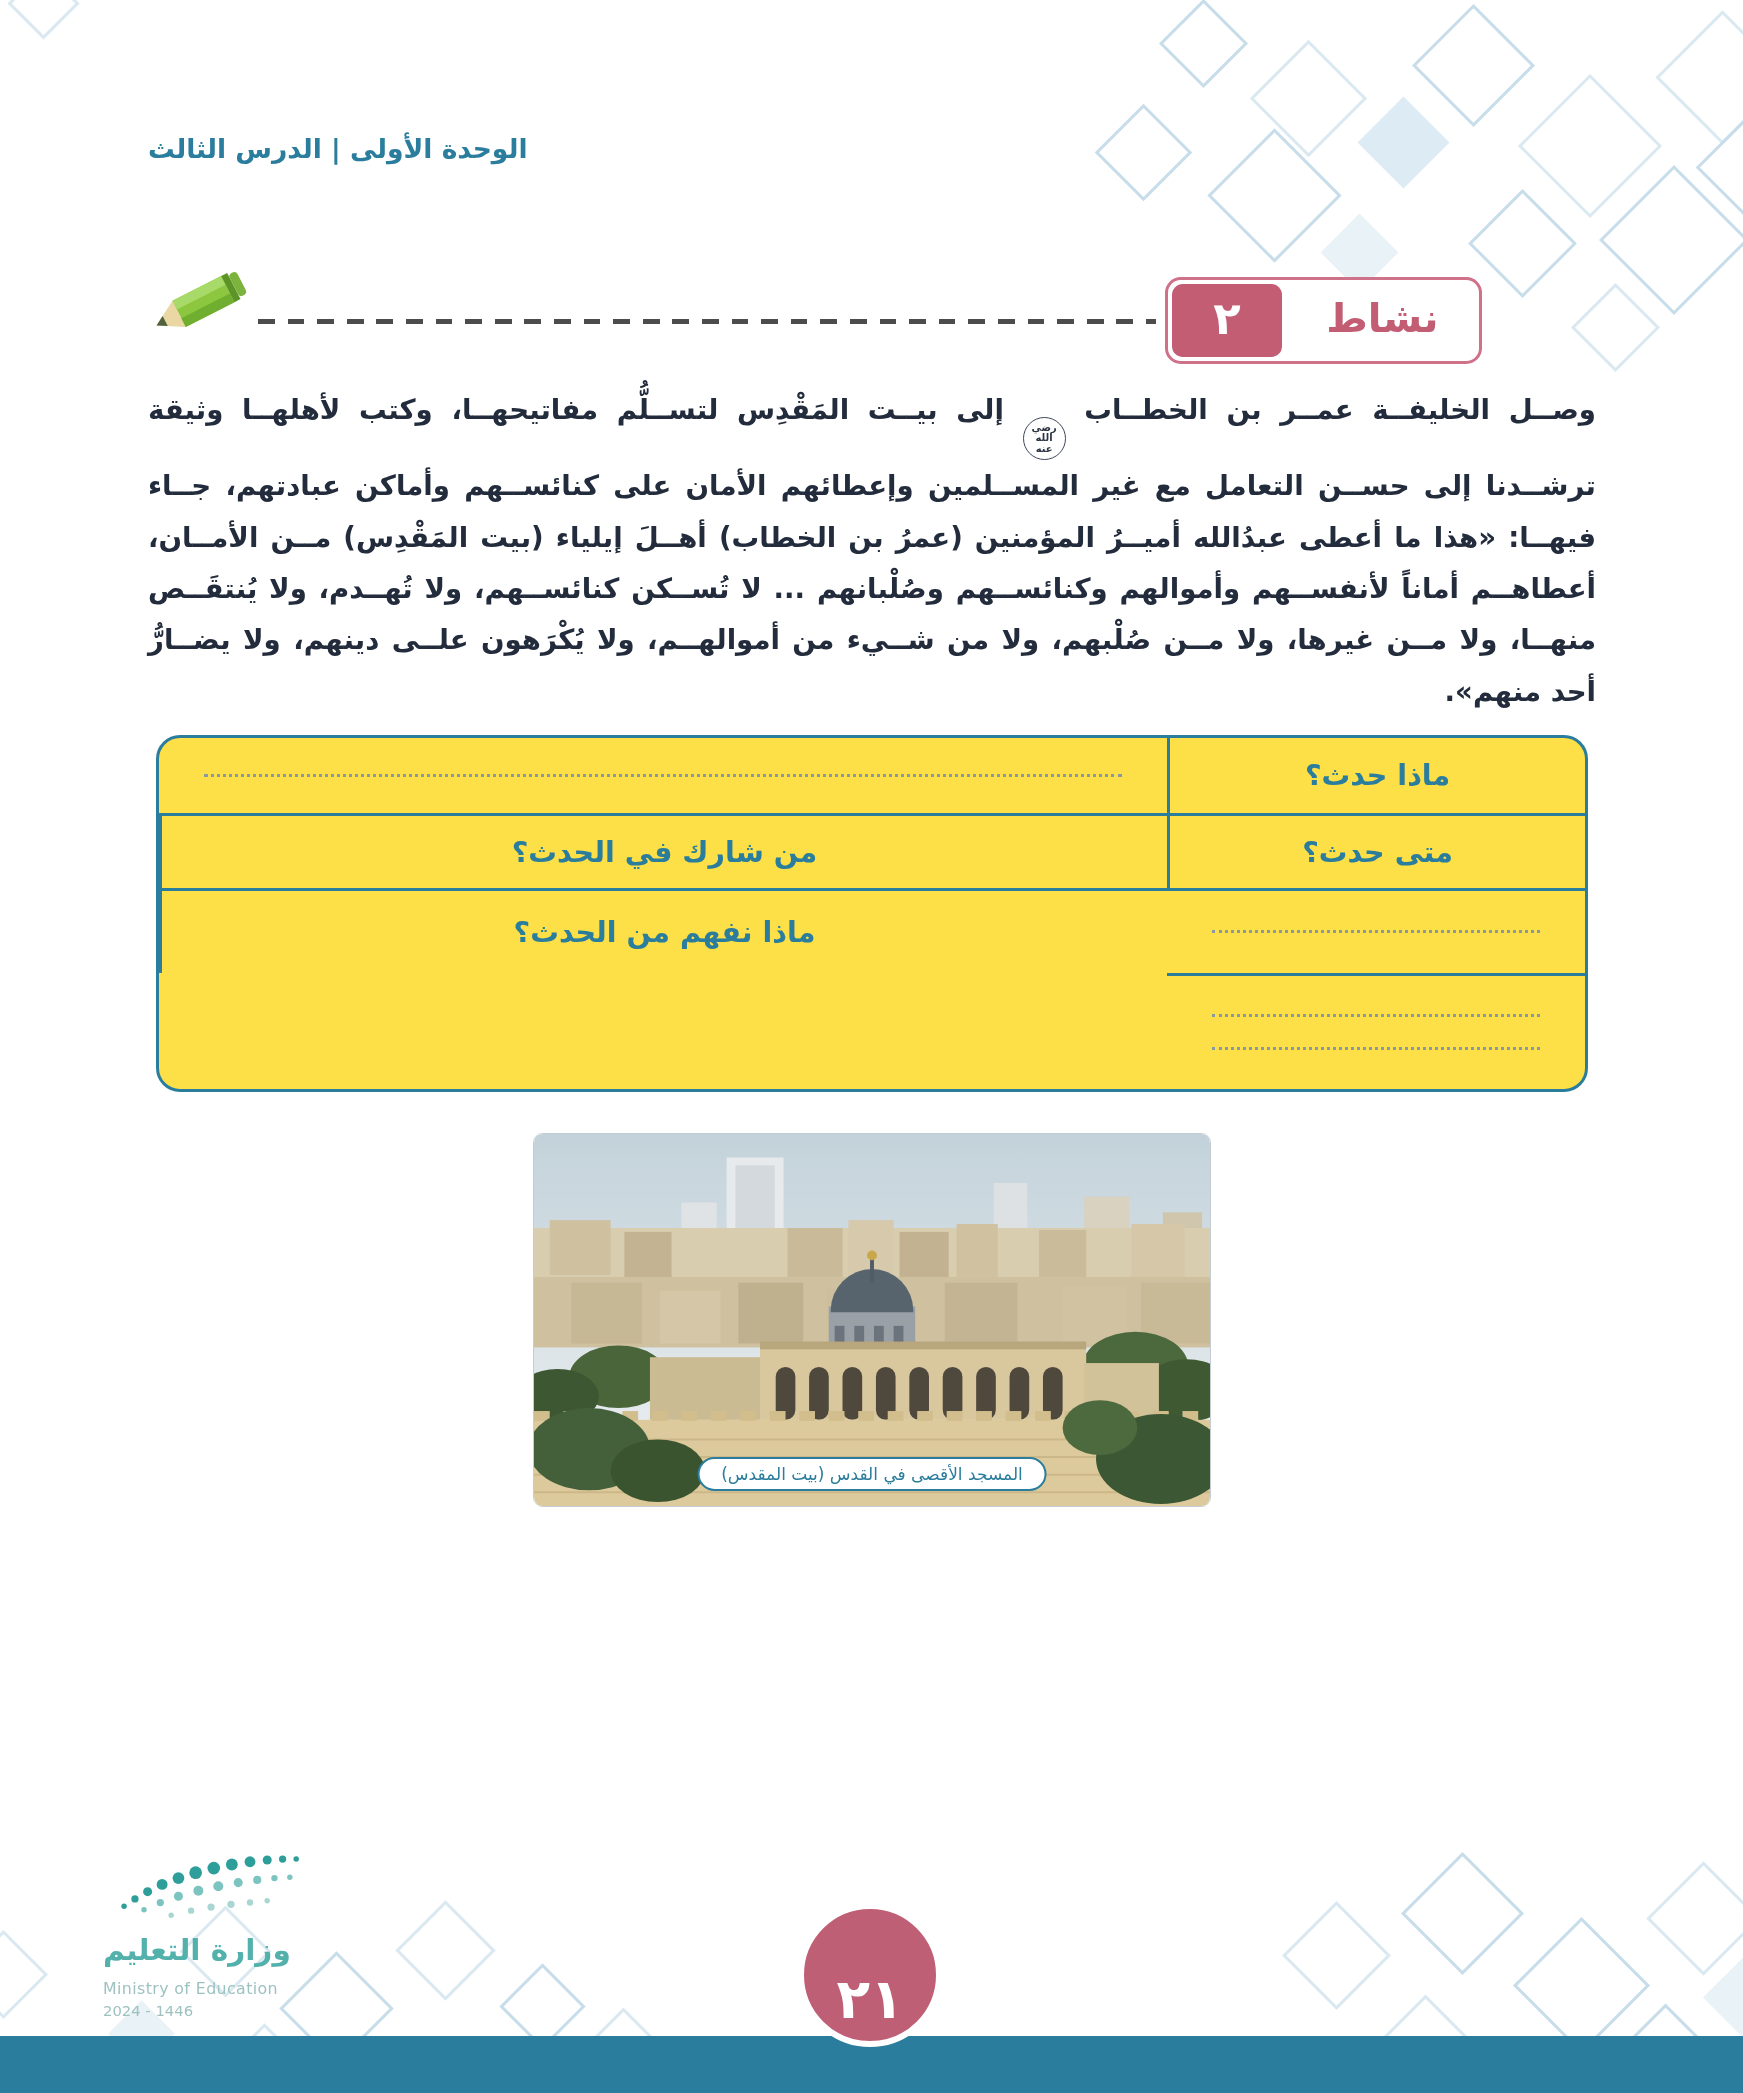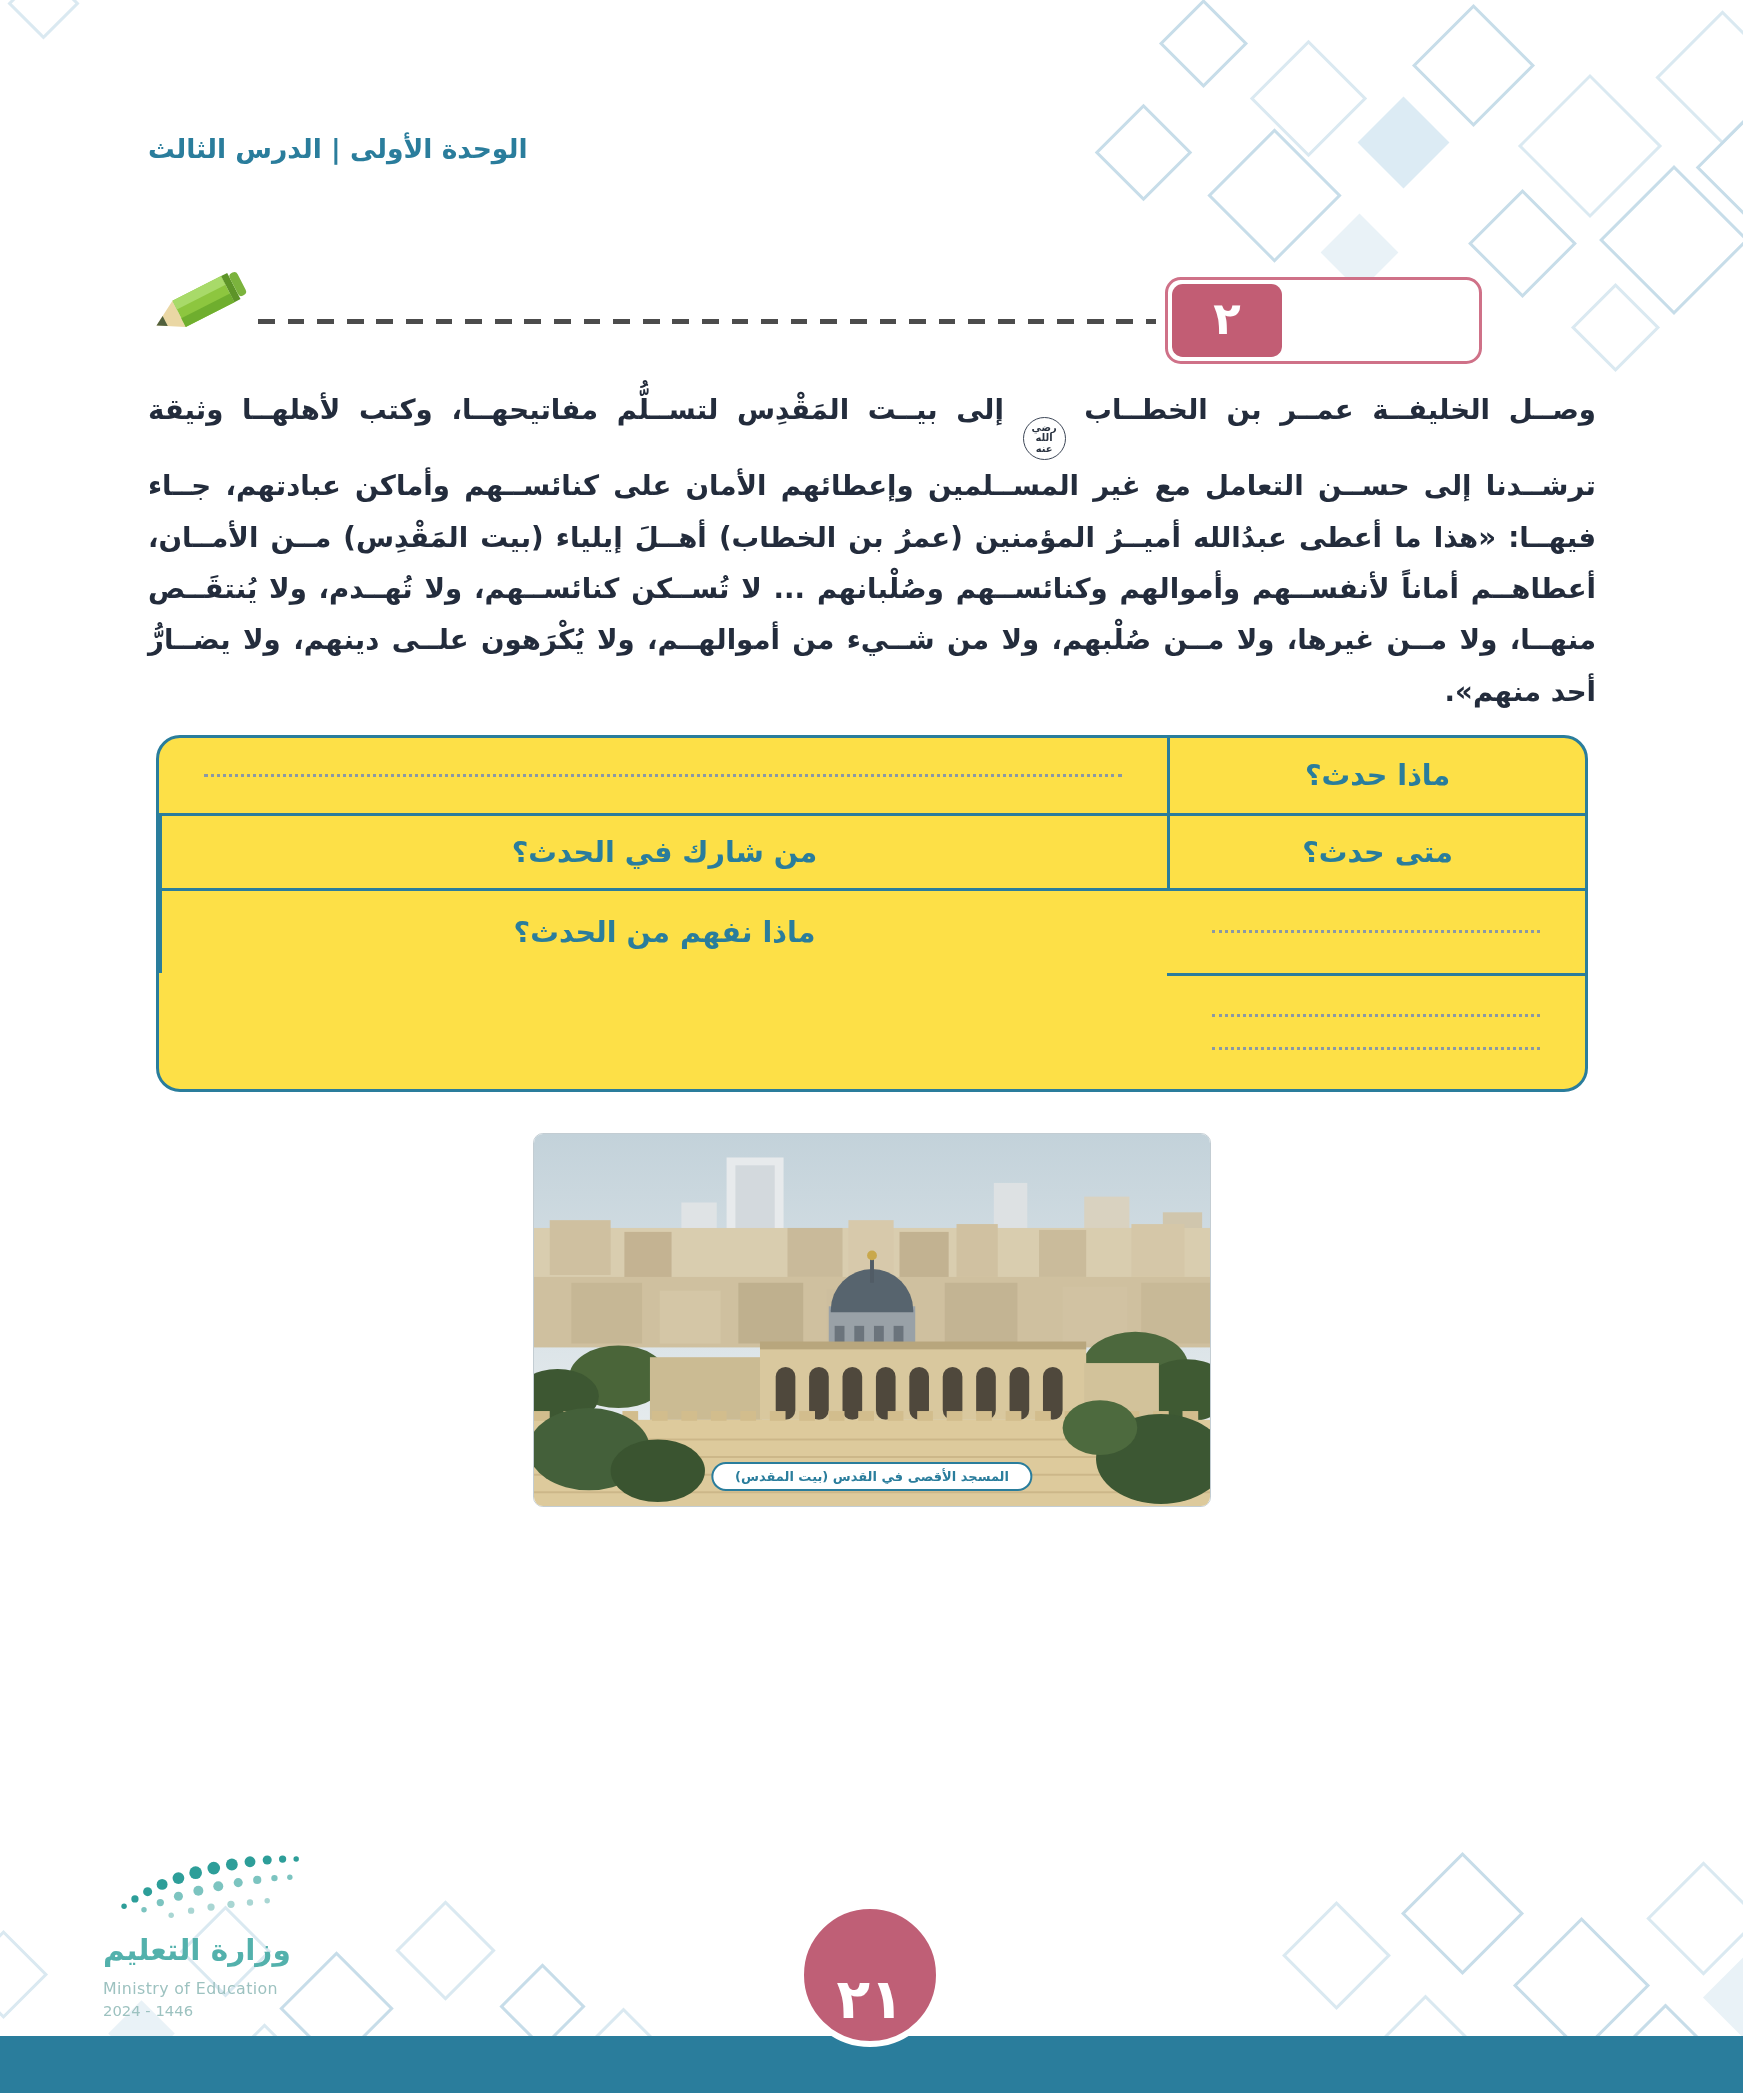--- a/index.html
+++ b/index.html
@@ -46,21 +46,21 @@
   .qc{ display:flex; align-items:center; justify-content:center; color:var(--teal); font-size:28.6px;
     font-weight:bold; border-left:3px solid var(--teal); padding:0 13.8px; }
   .ac{ display:flex; flex-direction:column; align-items:center; justify-content:center; gap:29.6px; padding:0 45px; }
   .dotline{ width:100%; height:3px; border-bottom:3.4px dotted #8a98a5; }
   .ans{ font-size:29.6px; font-weight:bold; color:#1c2b45; }
 
   .photo-wrap{ position:relative; width:678px; margin:41px auto 0; }
   .photo{ display:block; width:678px; height:374px; border-radius:9.9px; border:1px solid #c3cdd3; }
   .photo-caption{ position:absolute; bottom:15.8px; left:50%; transform:translateX(-50%); background:#fff;
     border:2.5px solid var(--teal); border-radius:19.7px; padding:4.9px 21.7px; color:var(--teal);
-    font-size:13px; font-weight:bold; white-space:nowrap; direction:rtl; }
+    font-size:17px; font-weight:normal; white-space:nowrap; direction:rtl; }
 
   .ministry{ position:absolute; left:103px; top:1850px; z-index:1; }
   .ministry-ar{ color:#53b1ac; font-size:29.6px; font-weight:bold; margin-top:2px; }
   .ministry-en{ color:#9dc2c0; font-size:15.8px; margin-top:12px; letter-spacing:0.4px; }
   .ministry-years{ color:#9dc2c0; font-size:14.8px; margin-top:3.9px; }
 
   .page-badge{ position:absolute; left:798px; top:1903px; width:144px; height:144px; border-radius:50%;
     background:#bf5f76; border:6.9px solid #fff; z-index:3; display:flex; align-items:flex-end;
     justify-content:center; color:#fff; font-size:55px; font-weight:bold; padding-bottom:9.9px; }
 
@@ -113,20 +113,21 @@
       <rect x="28" y="5" width="56" height="30" fill="#8dc63f"></rect>
       <rect x="28" y="5" width="56" height="10" fill="#a8da69"></rect>
       <rect x="28" y="25" width="56" height="10" fill="#6fae2e"></rect>
       <rect x="84" y="5" width="7" height="30" fill="#5d9428"></rect>
       <rect x="91" y="7" width="9" height="26" rx="4" fill="#7bb33d"></rect>
     </svg>
   </div>
   <div class="dashes"></div>
   <div class="activity-box">
     <div class="activity-num">٢</div>
+    <div class="activity-label">نشاط</div>
   </div>
 
   <div class="content">
 
     <p class="lesson">
       <span>وصــل الخليفــة عمــر بن الخطــاب</span>
       <span class="honorific">رضي الله عنه</span>
       <span>إلى بيــت المَقْدِس لتســلُّم مفاتيحهــا، وكتب لأهلهــا وثيقة ترشــدنا إلى حســن التعامل مع غير المســلمين وإعطائهم الأمان على كنائســهم وأماكن عبادتهم، جــاء فيهــا: «هذا ما أعطى عبدُالله أميــرُ المؤمنين (عمرُ بن الخطاب) أهــلَ إيلياء (بيت المَقْدِس) مــن الأمــان، أعطاهــم أماناً لأنفســهم وأموالهم وكنائســهم وصُلْبانهم ... لا تُســكن كنائســهم، ولا تُهــدم، ولا يُنتقَــص منهــا، ولا مــن غيرها، ولا مــن صُلْبهم، ولا من شــيء من أموالهــم، ولا يُكْرَهون علــى دينهم، ولا يضــارُّ أحد منهم».</span>
     </p>
 

